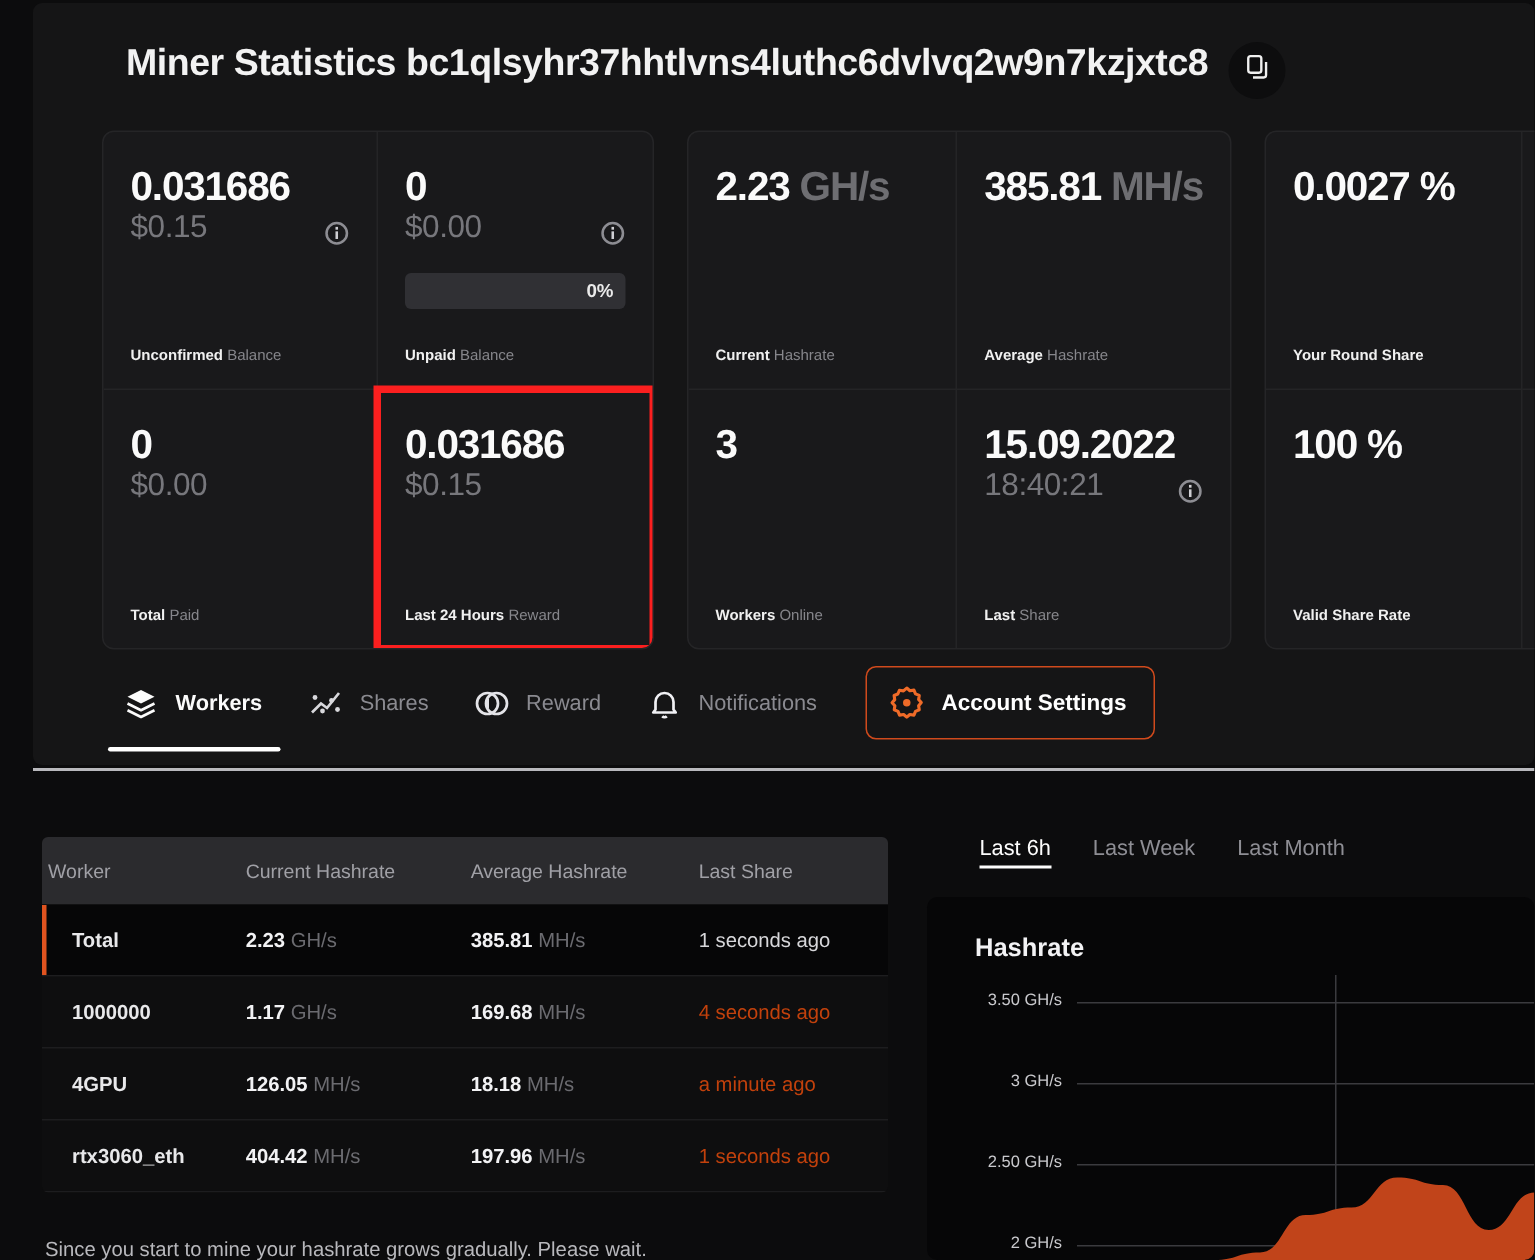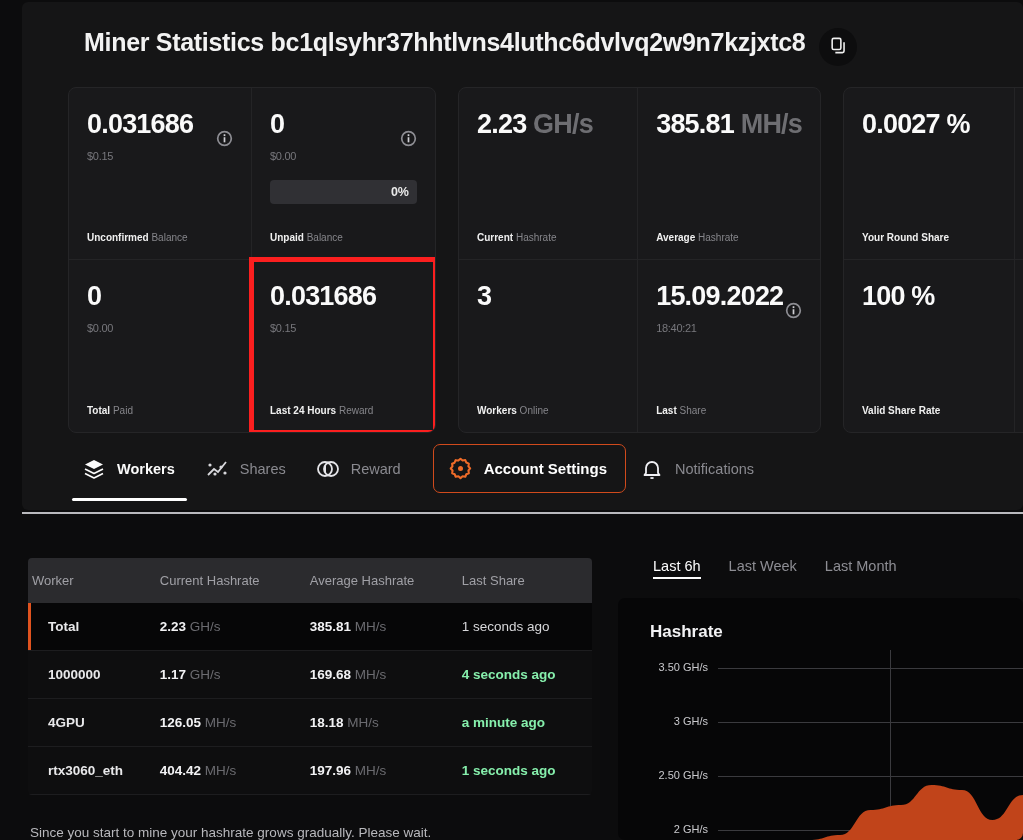--- a/index.html
+++ b/index.html
@@ -46,28 +46,28 @@
   .cell {
     padding: 22px 18px 16px 18px;
     min-height: 172px;
     display: flex; flex-direction: column;
     position: relative;
     border-right: 1px solid #242426;
     border-bottom: 1px solid #242426;
   }
   .cell:nth-child(2n) { border-right: none; }
   .cell:nth-child(n+3) { border-bottom: none; }
-  .cell-head { display: flex; align-items: center; justify-content: space-between; }
+  .cell-head { display: flex; align-items: flex-end; justify-content: space-between; }
   .val {
     font-size: 27px; font-weight: bold; color: #fafafa;
     letter-spacing: -0.8px; line-height: 1.05; white-space: nowrap;
   }
   .val .unit { color: #6e6e72; font-weight: bold; }
   .sub {
-    font-size: 11px; color: #77777c; margin-top: 12px; letter-spacing: -0.3px;
+    font-size: 21px; color: #77777c; margin-top: 2px; letter-spacing: -0.3px;
     white-space: nowrap;
   }
   .info-icon {
     width: 17px; height: 17px; flex: none; margin-top: 5px; cursor: pointer;
   }
   .info-icon svg { width: 17px; height: 17px; display: block; }
   .cell-label {
     margin-top: auto; font-size: 10px; color: #86868b; white-space: nowrap;
   }
   .cell-label b { color: #f0f0f0; font-weight: bold; }
@@ -136,21 +136,21 @@
     border-bottom: 1px solid #1d1d1f; white-space: nowrap;
   }
   tbody td:first-child { padding-left: 20px; font-weight: bold; }
   tbody tr.total-row td { background: #060607; }
   tbody tr.total-row td:first-child {
     box-shadow: inset 3px 0 0 0 #e0531f;
   }
   td .num { font-weight: bold; color: #f2f2f4; }
   td .unit { color: #6b6b70; font-weight: normal; }
   td.ago { color: #d7d7da; margin-top: 28px; }
-  tbody tr:not(.total-row) td.ago { color: #86efac; font-weight: bold; }
+  tbody tr:not(.total-row) td.ago { color: #c2410c; }
   .col-w { width: 150px; }
   .col-a { width: 152px; }
 
   .footnote {
     position: absolute; left: 30px; top: 303px;
     font-size: 13.5px; color: #b8b8bc; white-space: nowrap;
   }
 
   
   .chart-tabs {
@@ -359,38 +359,38 @@
           <svg width="24" height="24" viewBox="0 0 24 24" fill="none" stroke="#e4e4e8" stroke-width="1.8">
             <circle cx="9" cy="12" r="7"></circle>
               <circle cx="15" cy="12" r="7"></circle>
               <line x1="9" y1="9" x2="9" y2="15" stroke-width="2"></line>
           </svg>
         </span>
         <span class="tab-label">Reward</span>
       </div>
 
 
+      <div class="tab">
+        <span>
+          <svg width="24" height="24" viewBox="0 0 24 24" fill="none" stroke="#f0f0f4" stroke-width="1.8" stroke-linejoin="round">
+            <path d="M18 16V11a6 6 0 1 0-12 0v5l-1.5 2h15L18 16z"></path>
+              <path d="M10.5 20.5a2 2 0 0 0 3 0"></path>
+          </svg>
+        </span>
+        <span class="tab-label">Notifications</span>
+      </div>
+
       <div class="tab settings">
         <span>
           <svg width="25" height="25" viewBox="0 0 24 24" fill="none" stroke="#ef6b28" stroke-width="2" stroke-linejoin="round">
             <path d="M12 2.6l2 1.7 2.6-.4 1 2.4 2.4 1-.4 2.6 1.7 2-1.7 2 .4 2.6-2.4 1-1 2.4-2.6-.4-2 1.7-2-1.7-2.6.4-1-2.4-2.4-1 .4-2.6L2.6 12l1.7-2-.4-2.6 2.4-1 1-2.4 2.6.4z"></path>
             <circle cx="12" cy="12" r="2.4" fill="#ef6b28" stroke="none"></circle>
           </svg>
         </span>
         <span class="tab-label">Account Settings</span>
-      </div>
-
-      <div class="tab">
-        <span>
-          <svg width="24" height="24" viewBox="0 0 24 24" fill="none" stroke="#f0f0f4" stroke-width="1.8" stroke-linejoin="round">
-            <path d="M18 16V11a6 6 0 1 0-12 0v5l-1.5 2h15L18 16z"></path>
-              <path d="M10.5 20.5a2 2 0 0 0 3 0"></path>
-          </svg>
-        </span>
-        <span class="tab-label">Notifications</span>
       </div>
 
     </div>
   </div>
 
   <div class="divider"></div>
 
   <div class="lower">
 
     <div class="table-card">

